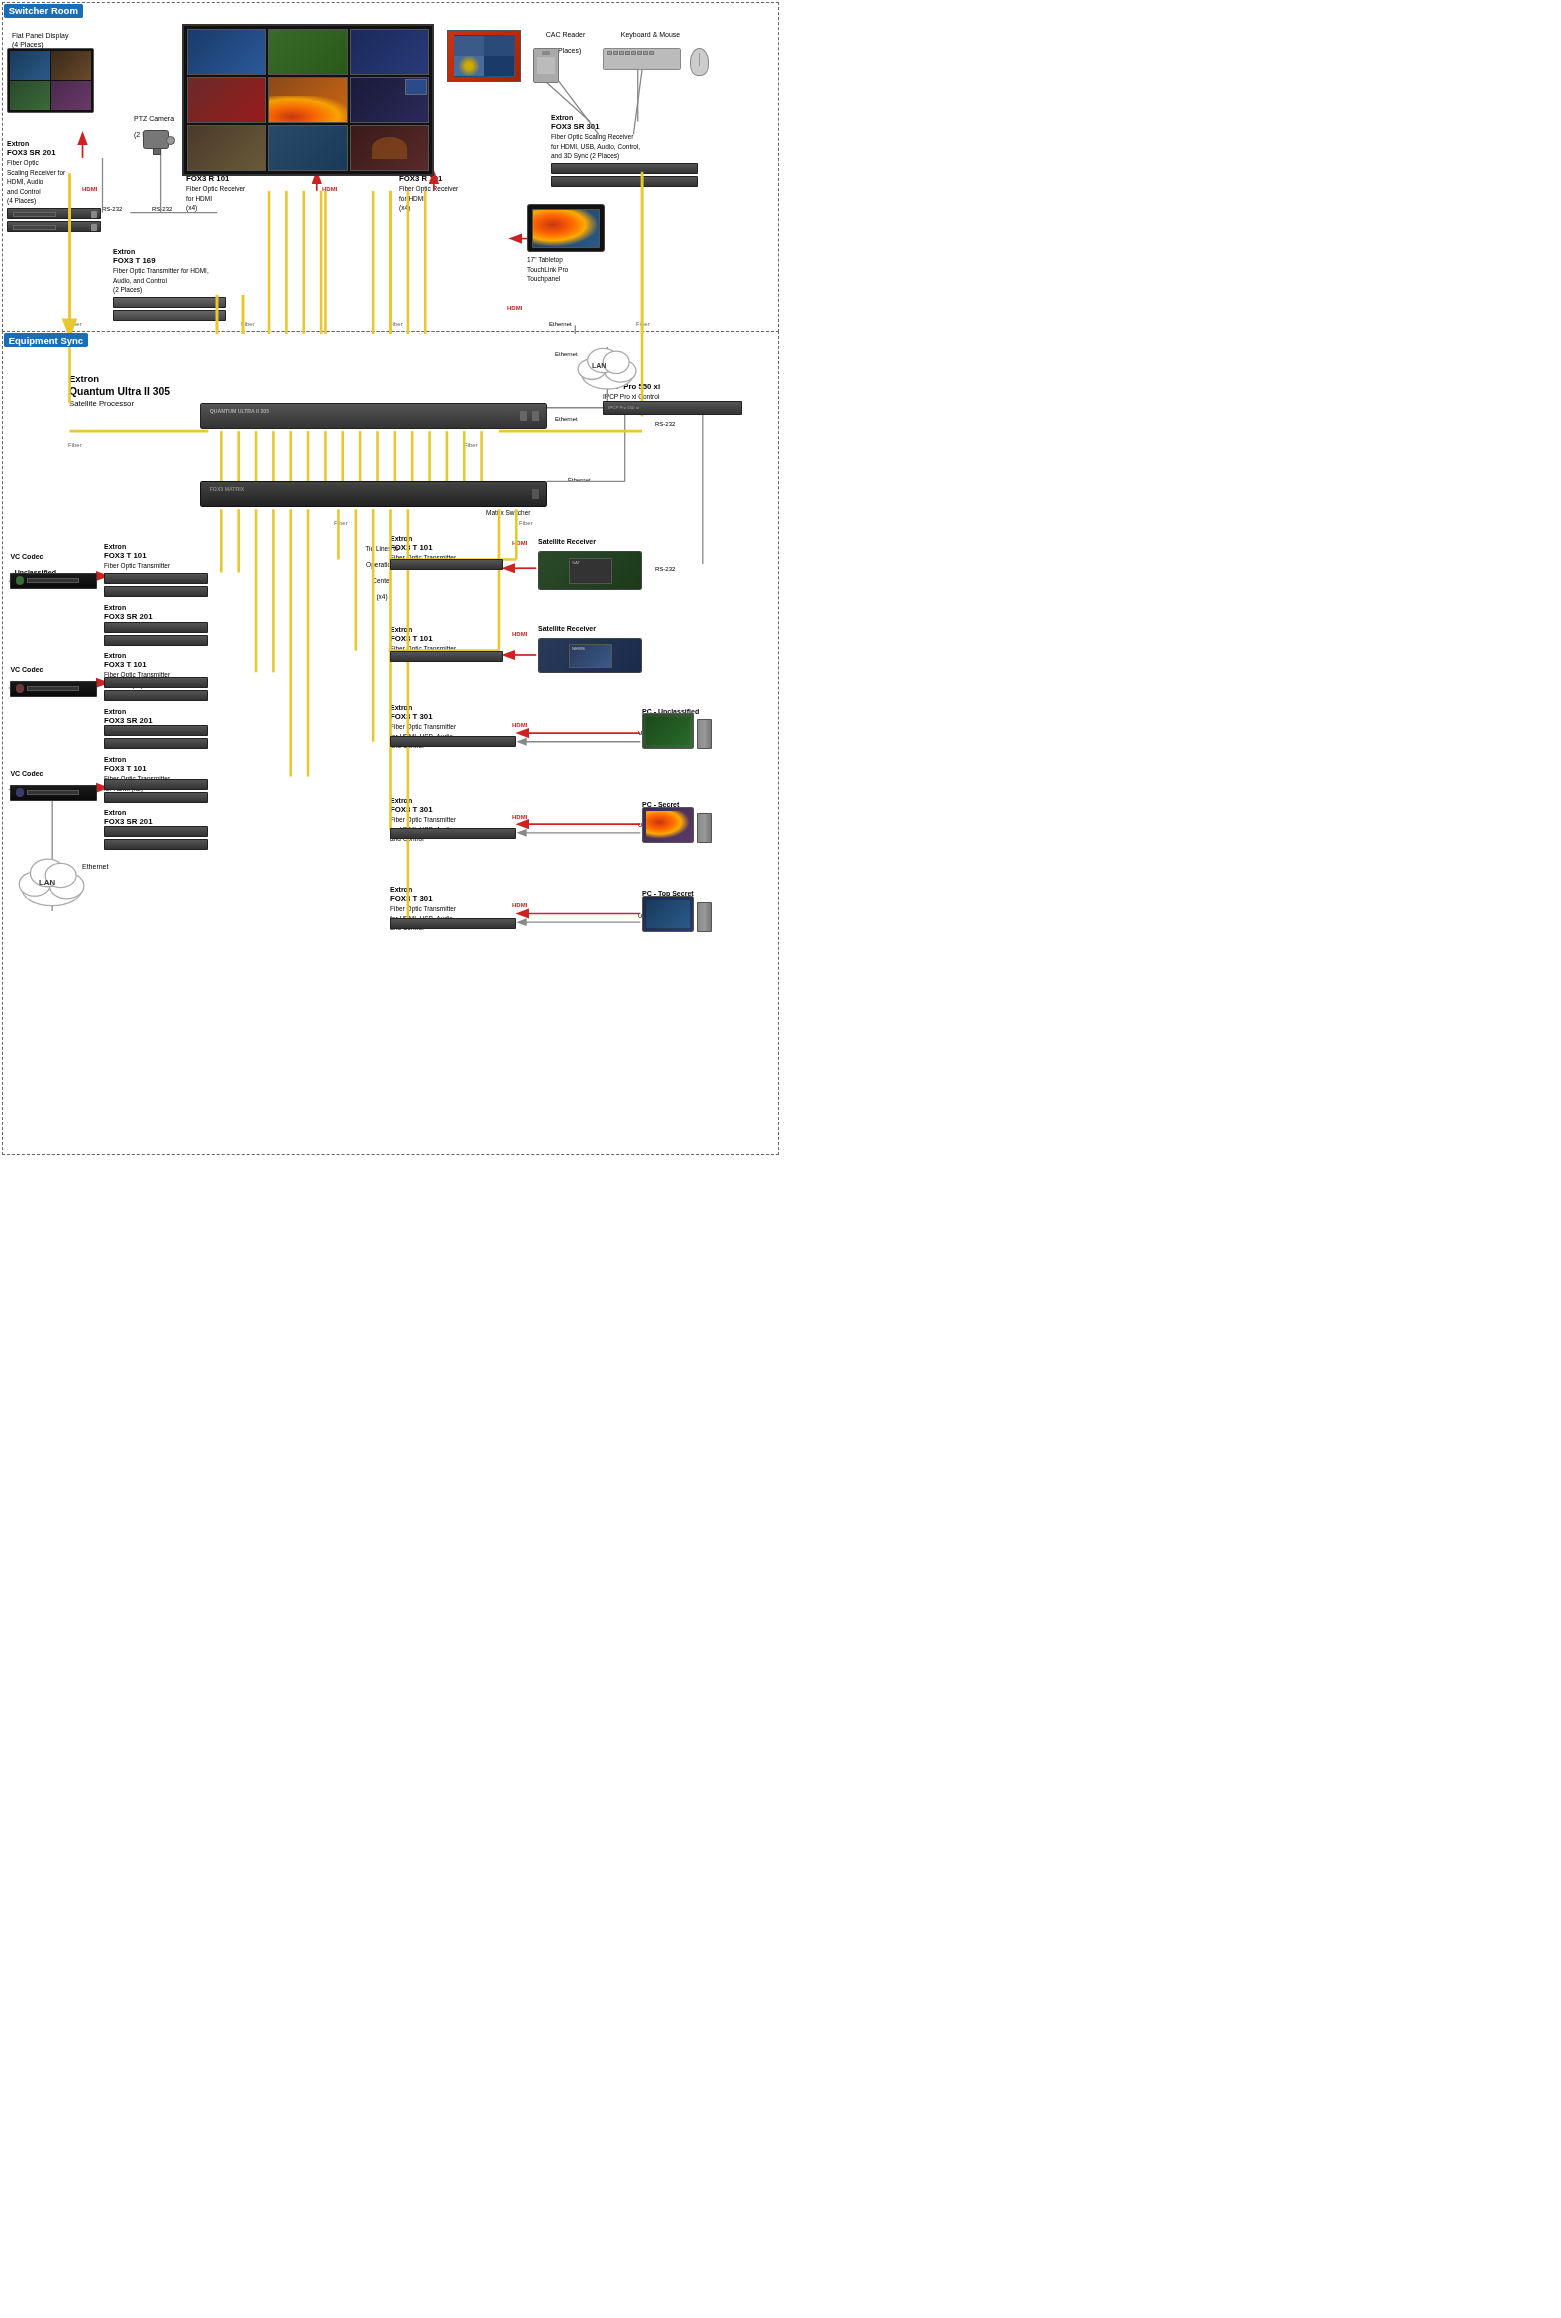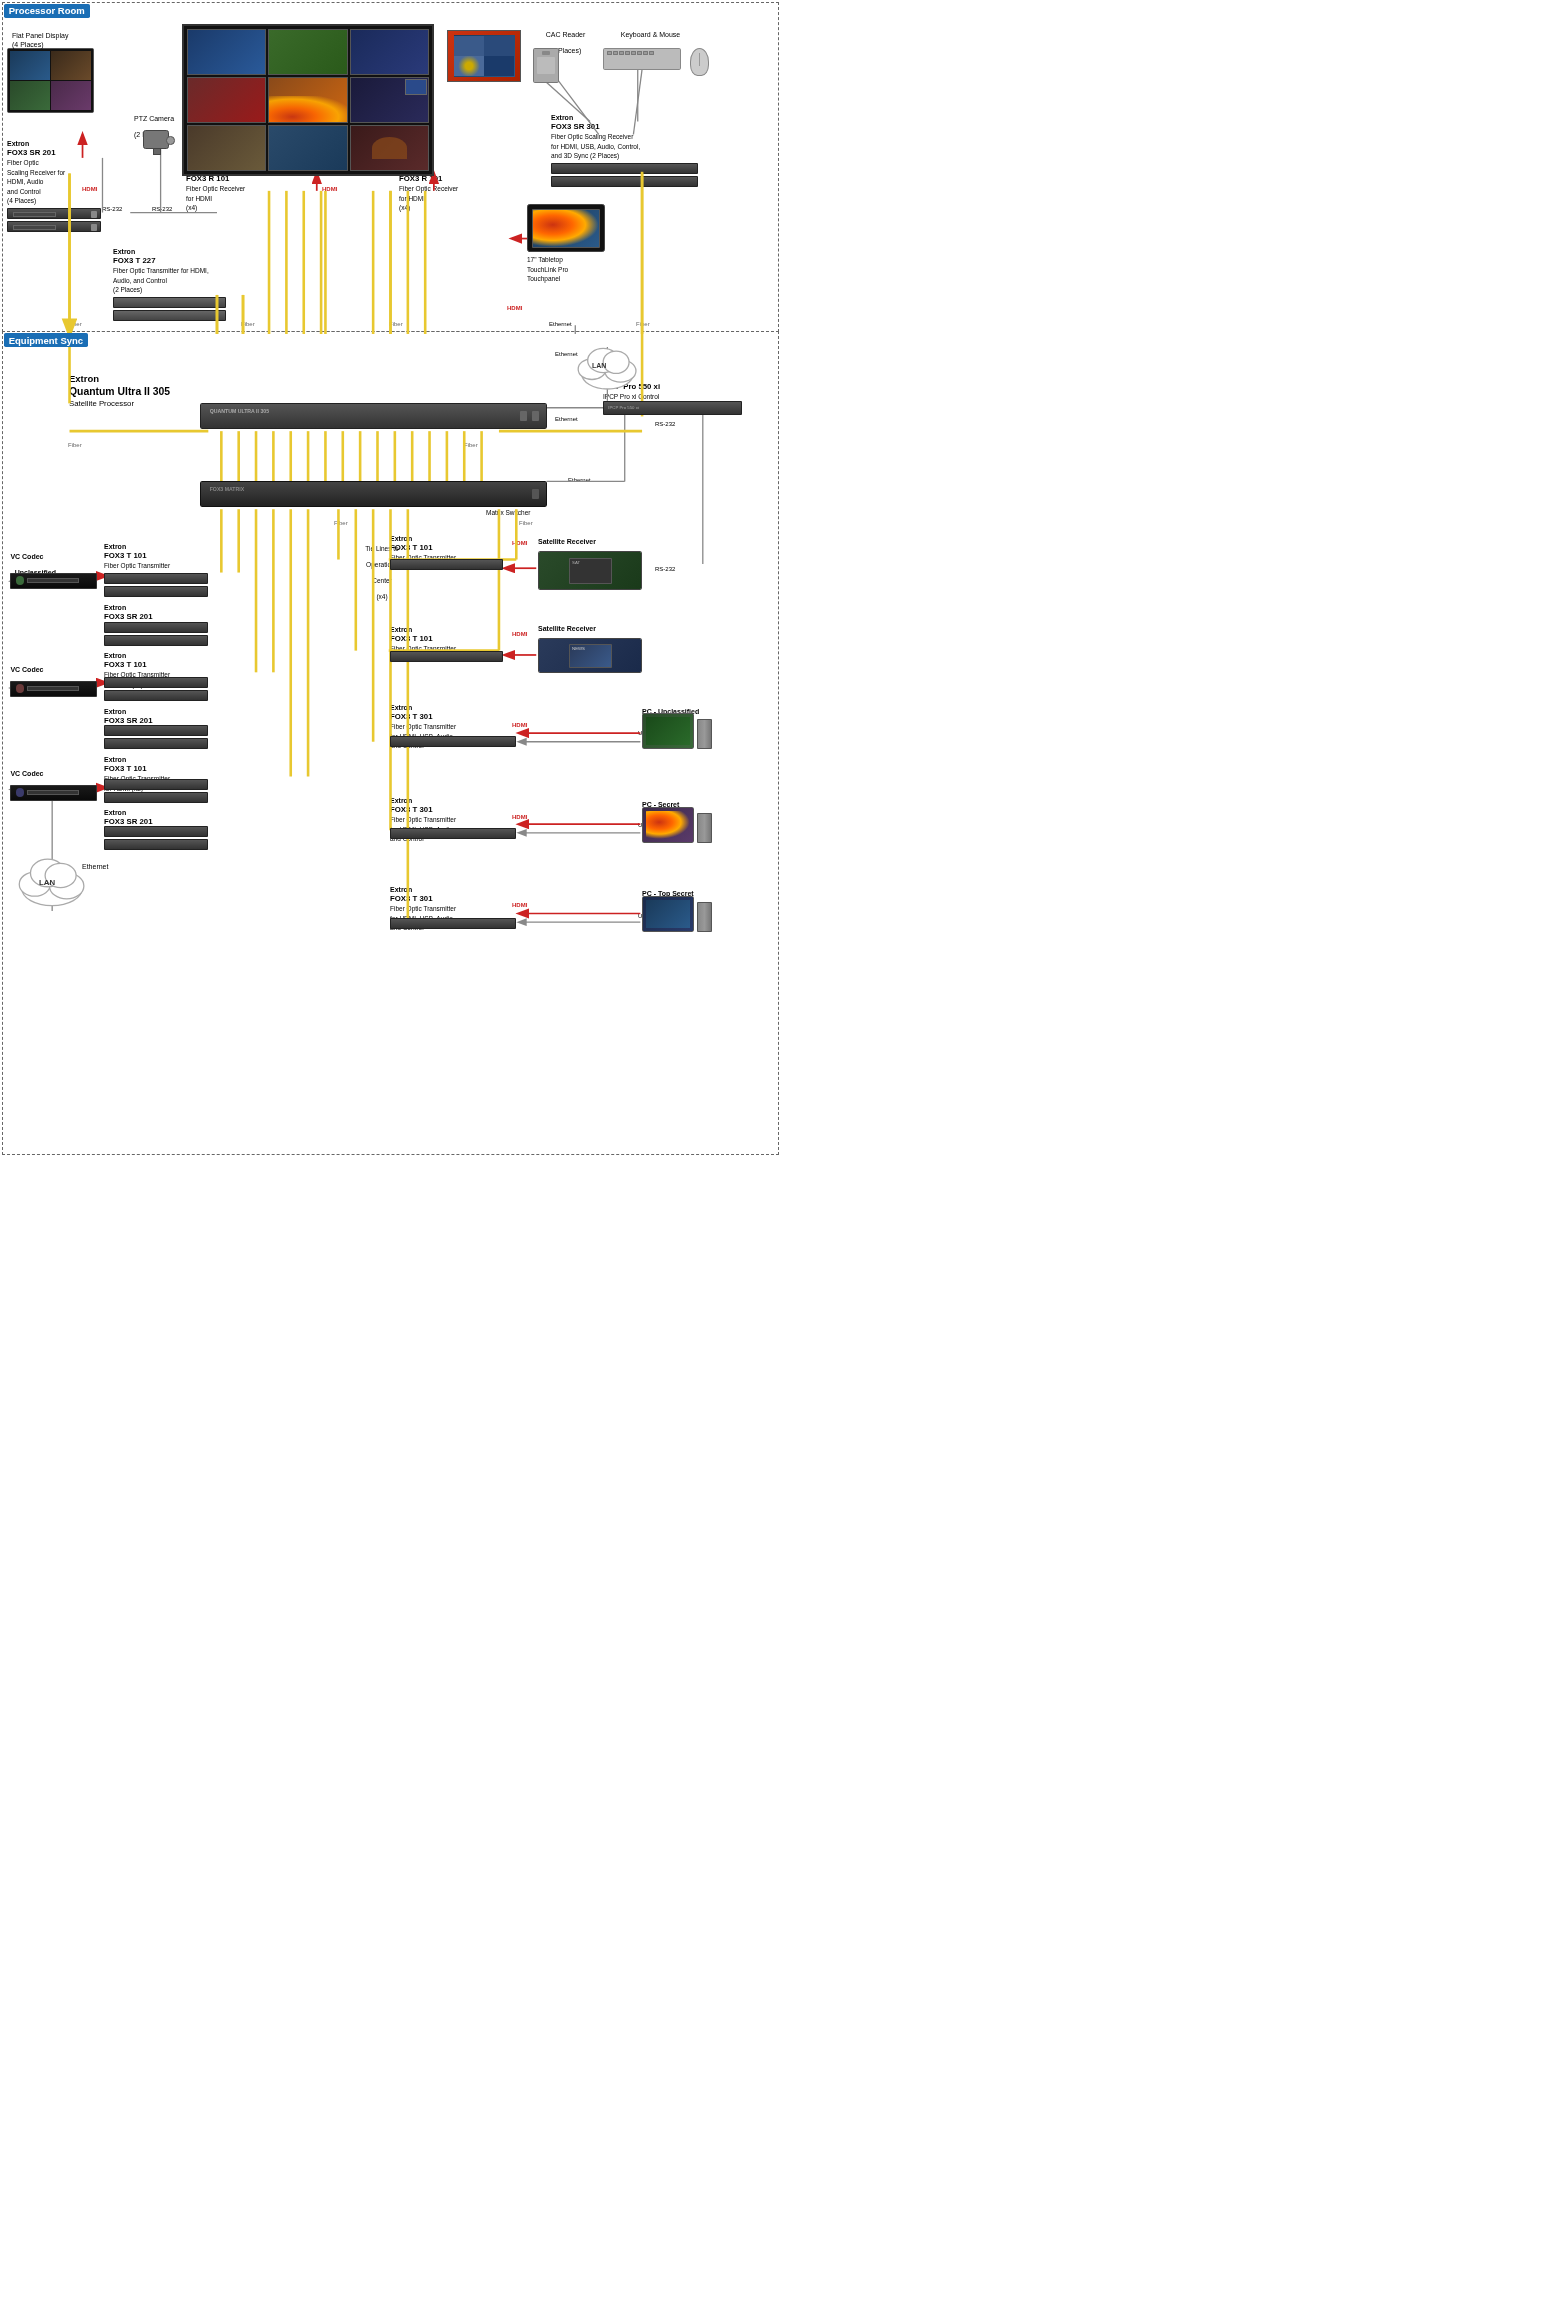--- a/index.html
+++ b/index.html
@@ -80,21 +80,21 @@
     }
   </style>
 </head>
 <body>
 
 <div class="diagram-container">
 
   <div class="situation-room-border"></div>
   <div class="equipment-room-border"></div>
 
-  <div class="room-label situation-room-label">Processor Room</div>
+  <div class="room-label situation-room-label">Switcher Room</div>
   <div class="room-label equipment-room-label">Equipment Sync</div>
 
   <div class="diag-label" style="left:12px; top:31px; width:69px;">
     <span style="font-size:7px; line-height:1.3;">Flat Panel Display<br>(4 Places)</span>
   </div>
 
   <div style="position:absolute; left:182px; top:24px; width:252px; height:152px; background:#111; border:2.6px solid #333; z-index:5; display:grid; grid-template-columns: repeat(3,1fr); grid-template-rows: repeat(3,1fr); gap:1.7px; padding:2.6px;">
 
     <div style="background:linear-gradient(135deg,#1a3a6a,#2a5a9a); border:0.9px solid #555;"></div>
     <div style="background:linear-gradient(135deg,#3a6a2a,#2a5a1a); border:0.9px solid #555;"></div>
@@ -141,21 +141,21 @@
     </div>
     <div style="width:94px; height:11.3px; background:linear-gradient(to bottom,#555,#333); border:0.9px solid #222; border-radius:0.9px; margin-top:1.7px; position:relative;">
       <div style="position:absolute; right:3.5px; top:1.7px; width:5.2px; height:7px; background:#888; border-radius:0.9px;"></div>
       <div style="position:absolute; left:5.2px; top:2.6px; width:43px; height:5.2px; background:#444; border:0.9px solid #666;"></div>
     </div>
   </div>
 
   <div style="position:absolute; left:113px; top:247px; width:121px;">
     <div style="font-size:7px; font-weight:bold; line-height:1.3;">
       <span>Extron</span><br>
-      <span style="font-size:7.8px;">FOX3 T 227</span><br>
+      <span style="font-size:7.8px;">FOX3 T 169</span><br>
       <span style="font-size:6.5px; font-weight:normal;">Fiber Optic Transmitter for HDMI,<br>Audio, and Control<br>(2 Places)</span>
     </div>
 
     <div style="width:113px; height:11.3px; background:linear-gradient(to bottom,#666,#444); border:0.9px solid #222; border-radius:0.9px; margin-top:2.6px;"></div>
     <div style="width:113px; height:11.3px; background:linear-gradient(to bottom,#666,#444); border:0.9px solid #222; border-radius:0.9px; margin-top:1.7px;"></div>
   </div>
 
   <div style="position:absolute; left:134px; top:108px; width:69px;">
     <span style="font-size:7px;">PTZ Camera<br>(2 Places)</span>
   </div>

